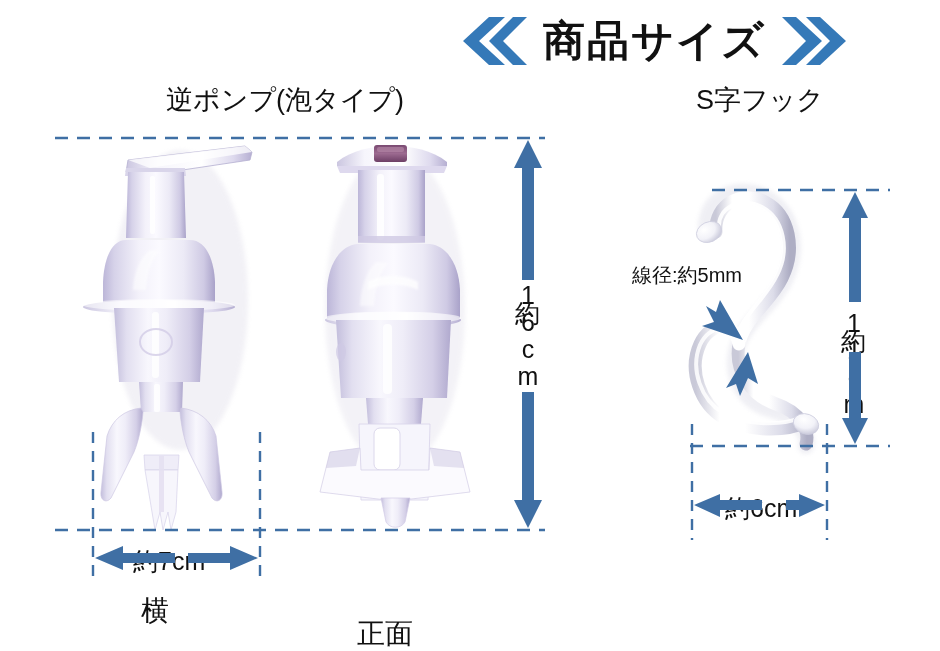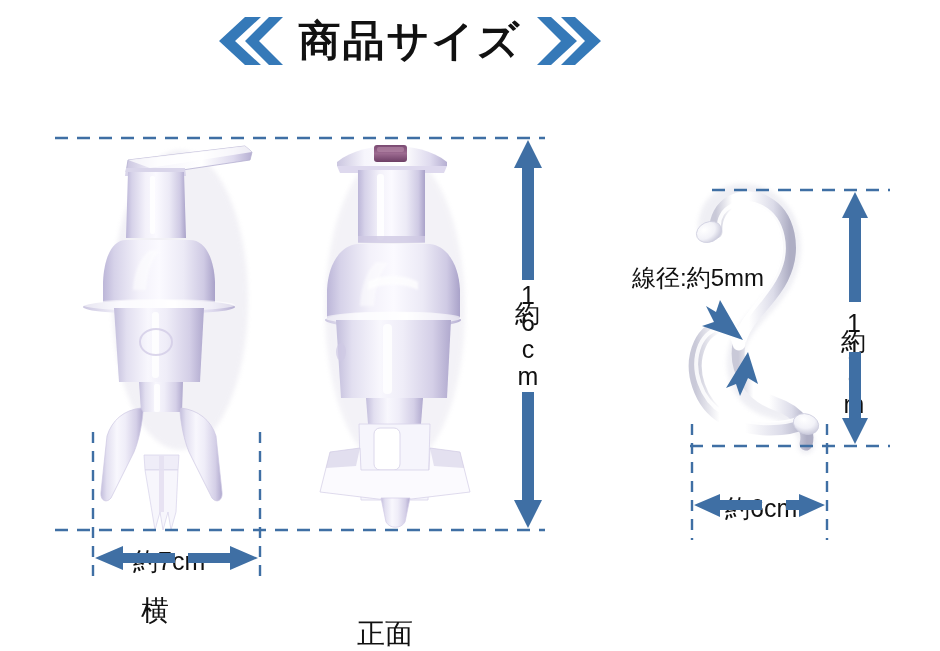--- a/index.html
+++ b/index.html
@@ -11,21 +11,21 @@
     overflow:hidden;
     position:relative;
     color:#111;
   }
   #stage{position:absolute;left:0;top:0;width:940px;height:651px;}
   .abs{position:absolute;}
 
   
   #title-bar{
     left:0;top:8px;width:820px;height:66px;
-    display:flex;align-items:center;justify-content:center;gap:16px;
+    display:flex;align-items:center;justify-content:flex-end;gap:16px;padding-left:32px;
   }
   #title-text{
     font-size:42px;font-weight:700;letter-spacing:2px;color:#111;
     line-height:1;white-space:nowrap;
   }
   .chev{display:block;}
 
   
   .sec-head{
     font-size:27px;font-weight:400;color:#111;white-space:nowrap;
@@ -45,21 +45,21 @@
   }
   .dim-vert{
     writing-mode:vertical-rl;
     text-orientation:upright;
     letter-spacing:-1px;
   }
   #dim-16{left:512px;top:282px;}
   #dim-11{left:838px;top:310px;}
   #dim-7{left:130px;top:545px;font-size:25px;background:#fff;padding:0 3px;}
   #dim-6{left:722px;top:492px;font-size:25px;background:#fff;padding:0 3px;}
-  #dim-wire{left:632px;top:262px;font-size:24px;white-space:nowrap;}
+  #dim-wire{left:632px;top:262px;font-size:20px;white-space:nowrap;}
 
   
   #art,#guides{position:absolute;left:0;top:0;width:940px;height:651px;}
   #art{z-index:2;}
   #guides{z-index:3;}
   .txt-layer{z-index:4;}
 </style>
 </head>
 <body>
 
@@ -70,20 +70,22 @@
       <polygon points="32,2 48,2 22,26 48,50 32,50 6,26" fill="#3579b8"></polygon>
       <polygon points="56,2 70,2 46,26 70,50 56,50 32,26" fill="#3579b8"></polygon>
     </svg>
     <div id="title-text">商品サイズ</div>
     <svg class="chev" width="70" height="52" viewBox="0 0 70 52">
       <polygon points="0,2 14,2 40,26 14,50 0,50 24,26" fill="#3579b8"></polygon>
       <polygon points="24,2 38,2 64,26 38,50 24,50 48,26" fill="#3579b8"></polygon>
     </svg>
   </div>
 
+  <div id="head-pump" class="abs sec-head">逆ポンプ(泡タイプ)</div>
+  <div id="head-hook" class="abs sec-head">S字フック</div>
 
   <svg id="art" viewBox="0 0 940 651">
     <defs>
 
       <linearGradient id="gBody" x1="0" y1="0" x2="1" y2="0">
         <stop offset="0" stop-color="#bcb6d8"></stop>
         <stop offset="0.10" stop-color="#d6d2e9"></stop>
         <stop offset="0.32" stop-color="#f3f1fa"></stop>
         <stop offset="0.50" stop-color="#fbfaff"></stop>
         <stop offset="0.72" stop-color="#eceaf6"></stop>

